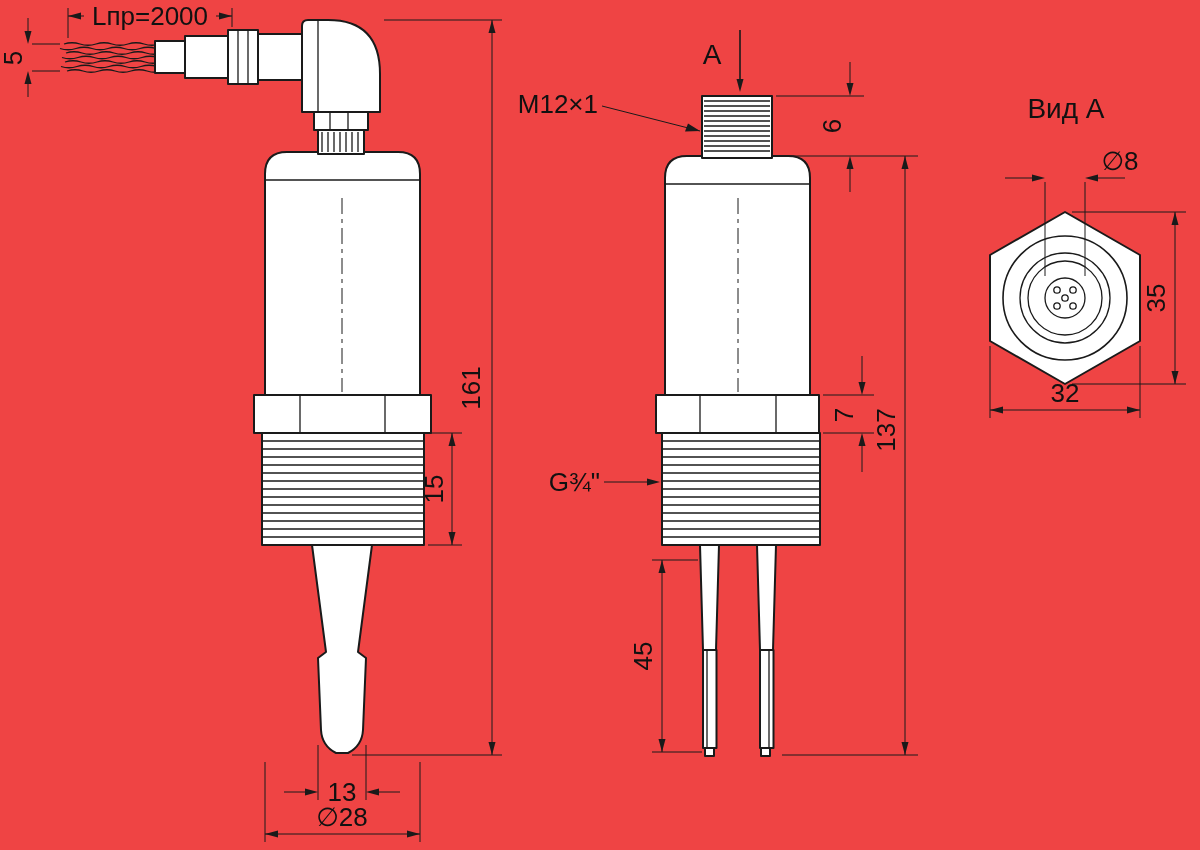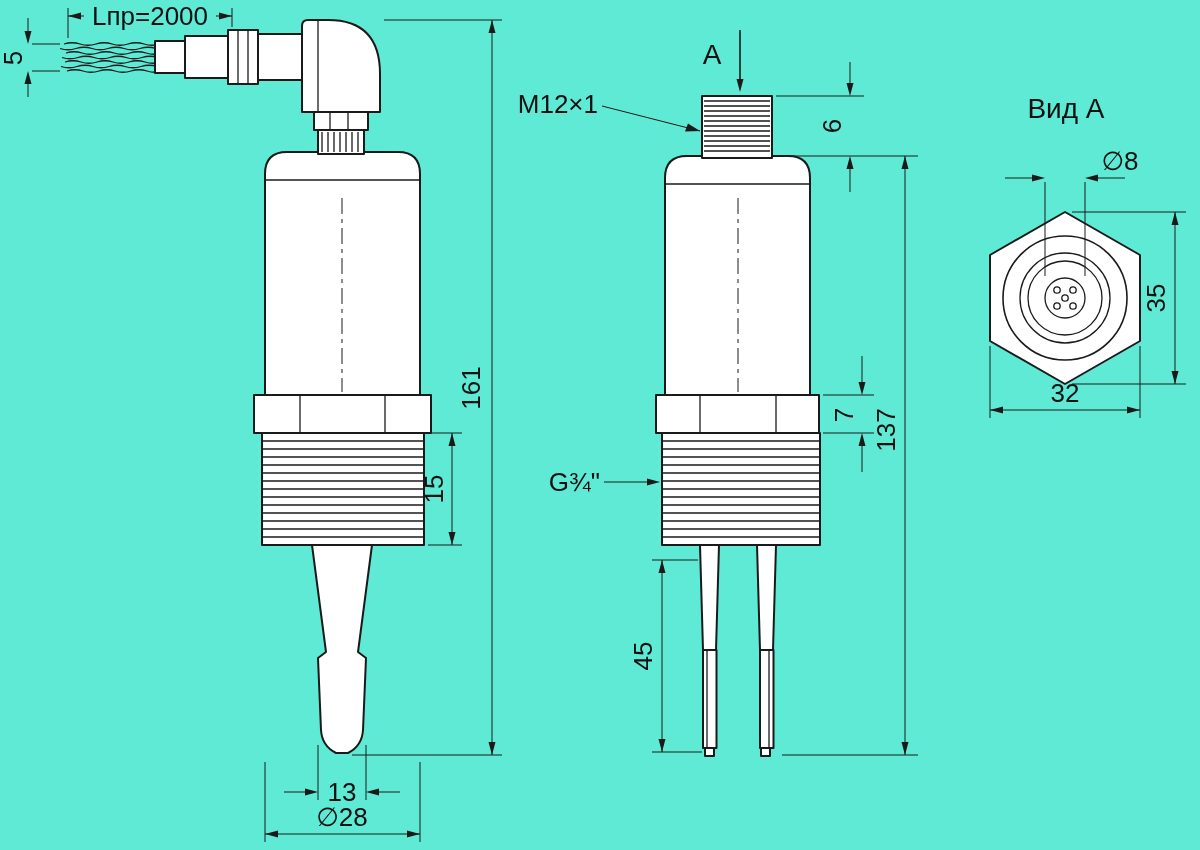--- a/index.html
+++ b/index.html
@@ -1,16 +1,16 @@
 <!DOCTYPE html>
 <html><head>
 <meta charset="utf-8">
 <style>
   html,body{margin:0;padding:0;background:#fff;}
-  .stage{width:1200px;height:850px;background:#5eead4;position:relative;overflow:hidden;}
+  .stage{width:1200px;height:850px;background:#ef4444;position:relative;overflow:hidden;}
   svg{display:block;}
   .w  {fill:#ffffff;stroke:#1a1a1a;stroke-width:2;stroke-linejoin:round;}
   .t1 {fill:none;stroke:#1a1a1a;stroke-width:1.3;}
   .c1 {fill:none;stroke:#1a1a1a;stroke-width:1.6;}
   .d  {fill:none;stroke:#1a1a1a;stroke-width:1;}
   .cl {fill:none;stroke:#1a1a1a;stroke-width:1;stroke-dasharray:16 5 4 5;}
   .ar {fill:#1a1a1a;stroke:none;}
   text{font-family:"Liberation Sans","DejaVu Sans",sans-serif;font-size:26px;fill:#111;}
   .big{font-size:28px;}
 </style>

